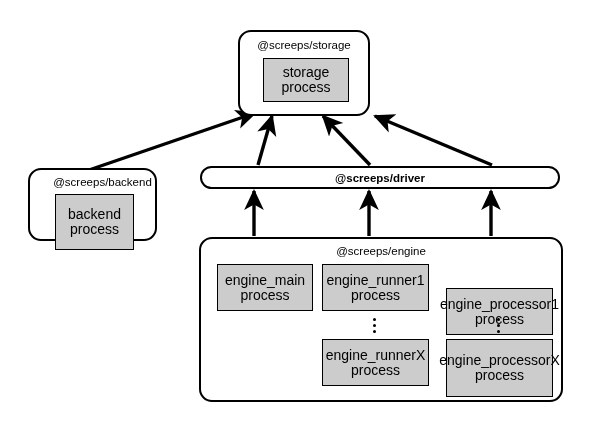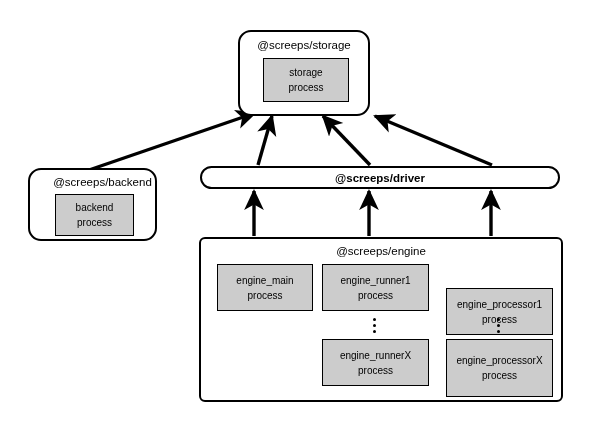--- a/index.html
+++ b/index.html
@@ -67,21 +67,21 @@
   
   .proc {
     position: absolute;
     box-sizing: border-box;
     background: #cccccc;
     border: 1.5px solid #000000;
     display: flex;
     flex-direction: column;
     align-items: center;
     justify-content: center;
-    font-size: 10px;
+    font-size: 14px;
     line-height: 15px;
     color: #000000;
     text-align: center;
   }
   .proc span { display: block; white-space: nowrap; }
 
   
   .vdots {
     position: absolute;
     display: flex;
@@ -124,31 +124,31 @@
   <div class="pkg" style="left:238px; top:30px; width:132px; height:86px;">
     <div class="pkg-title" style="top:6px;">@screeps/storage</div>
     <div class="proc" style="left:23px; top:26px; width:86px; height:44px;">
       <span>storage</span>
       <span>process</span>
     </div>
   </div>
 
   <div class="pkg" style="left:28px; top:168px; width:129px; height:73px;">
     <div class="pkg-title" style="top:5px;margin-left:20px;">@screeps/backend</div>
-    <div class="proc" style="left:25px; top:24px; width:79px; height:42px;">
+    <div class="proc" style="left:25px; top:24px; width:79px; height:56px;">
       <span>backend</span>
       <span>process</span>
     </div>
   </div>
 
   <div class="stadium" style="left:200px; top:166px; width:360px; height:23px;">
     <div class="stadium-label">@screeps/driver</div>
   </div>
 
-  <div class="pkg" style="left:199px; top:237px; width:364px; height:165px;border-radius:6px;">
+  <div class="pkg" style="left:199px; top:237px; width:364px; height:165px;">
     <div class="pkg-title" style="top:5px;">@screeps/engine</div>
 
     <div class="proc" style="left:16px; top:25px; width:96px; height:47px;">
       <span>engine_main</span>
       <span>process</span>
     </div>
     <div class="proc" style="left:121px; top:25px; width:107px; height:47px;">
       <span>engine_runner1</span>
       <span>process</span>
     </div>

